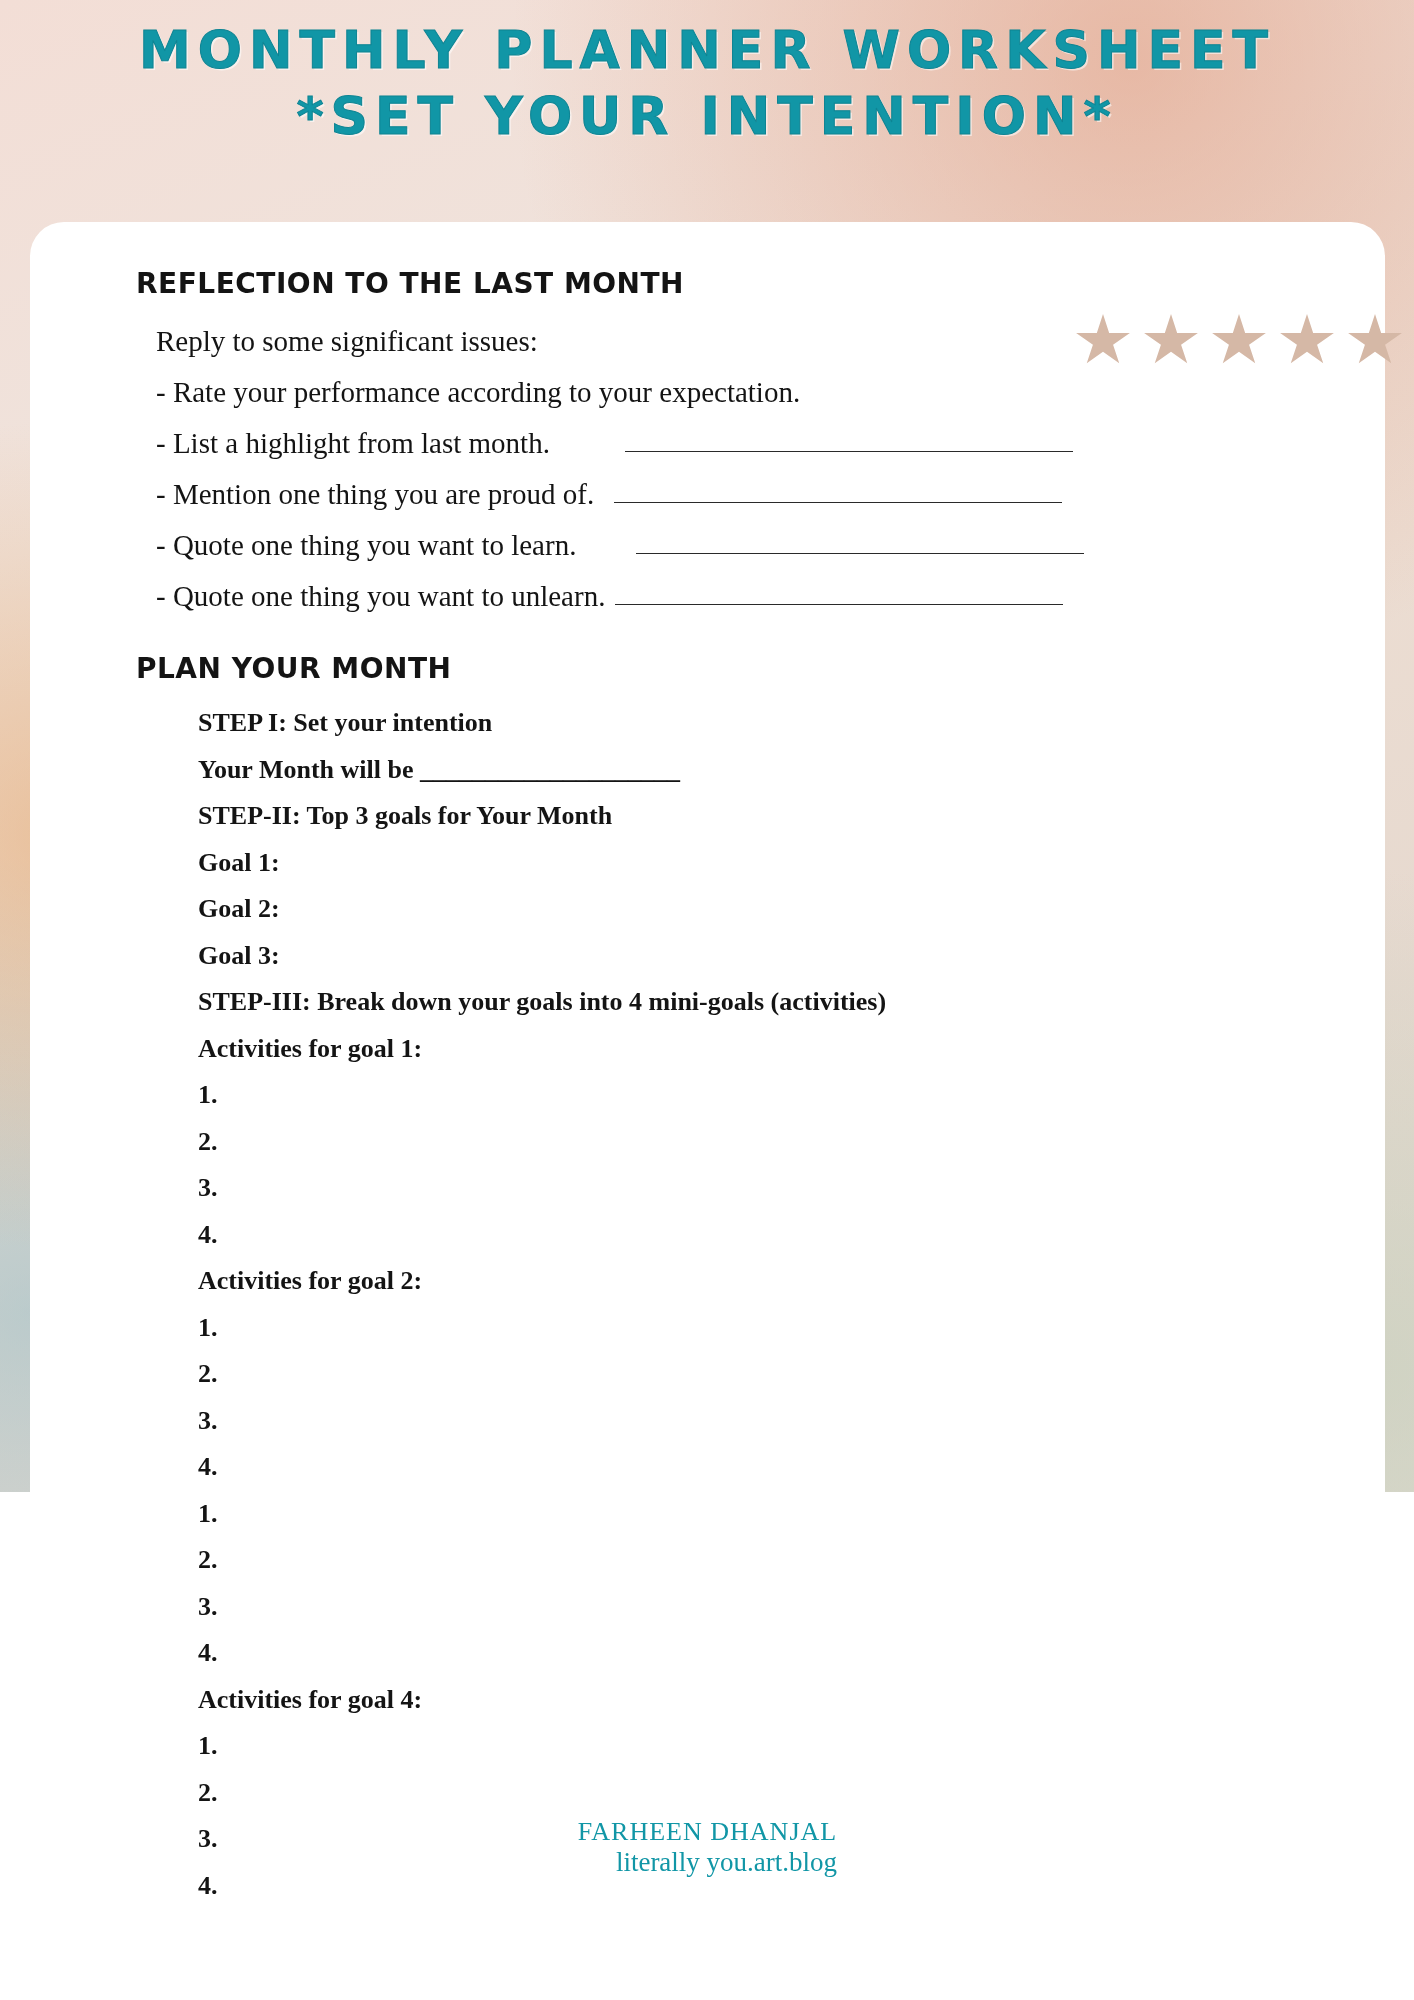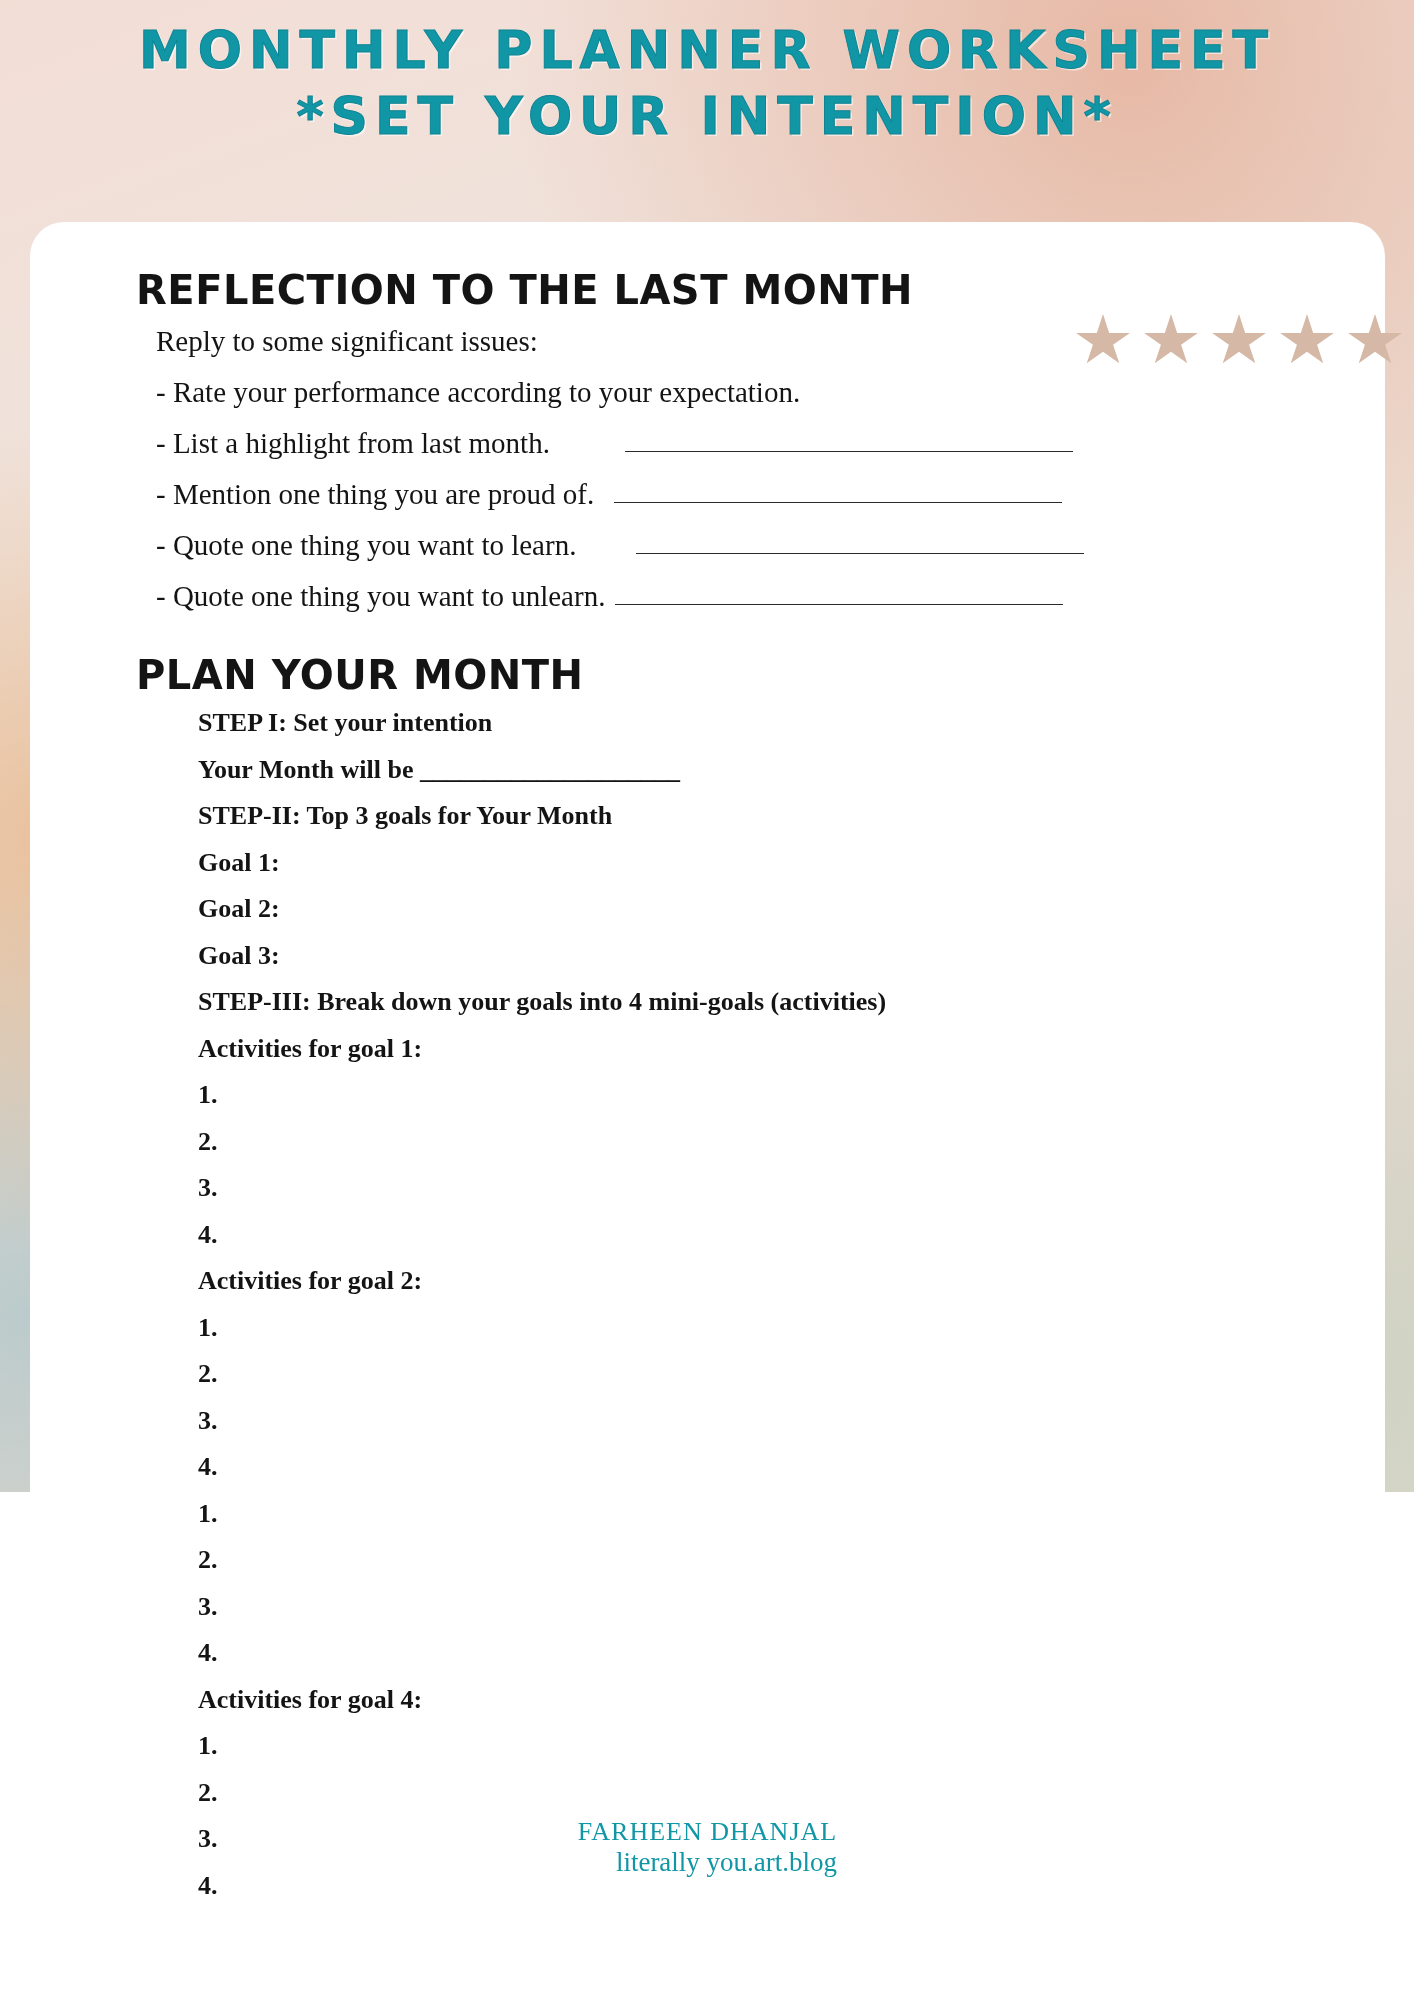--- a/index.html
+++ b/index.html
@@ -55,21 +55,21 @@
     top: 222px;
     width: 1355px;
     height: 1748px;
     background: #ffffff;
     border-radius: 34px;
   }
 
   .section-head {
     font-family: "DejaVu Sans", sans-serif;
     font-weight: bold;
-    font-size: 40px;
+    font-size: 28px;
     color: #141414;
     letter-spacing: 0.5px;
     text-transform: uppercase;
   }
 
   .reflection-head { position: absolute; left: 106px; top: 45px; }
   .plan-head { position: absolute; left: 106px; top: 430px; }
 
   .reflect-list {
     position: absolute;

